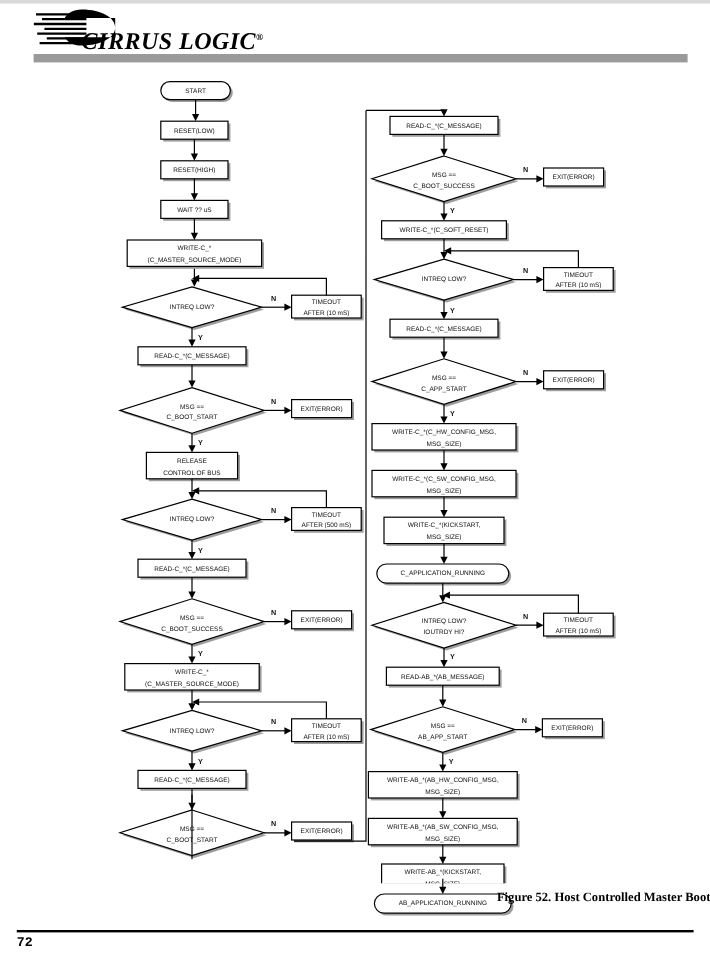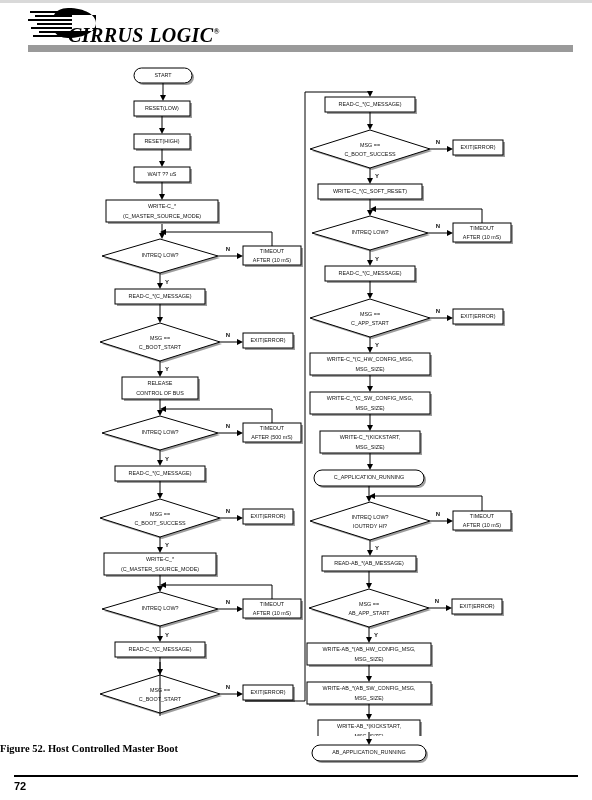--- a/index.html
+++ b/index.html
@@ -30,30 +30,30 @@
   
   text{font-family:"Liberation Sans",sans-serif;fill:#111;}
   .nlabel{font-size:5.4px;text-anchor:middle;dominant-baseline:middle;}
   .branch{font-size:6px;font-weight:bold;text-anchor:middle;dominant-baseline:middle;}
   .shape{fill:#ffffff;stroke:#000;stroke-width:1;}
   .shape-sh{fill:#9d9d9d;stroke:none;}
   .ln{stroke:#000;stroke-width:1;fill:none;}
 
   
   #caption{
-    position:absolute;left:0;top:742px;width:592px;text-align:left;
+    position:absolute;left:0;top:742px;width:592px;text-align:right;
     font-family:"Liberation Serif",serif;font-weight:bold;font-size:10.5px;
     line-height:13px;color:#000;
   }
 
   
   #footer-rule{position:absolute;left:14px;top:775px;width:564px;height:2px;background:#000;}
   #page-num{
     position:absolute;left:14px;top:780px;
-    font-family:Liberation Sans, sans-serif;font-weight:bold;font-size:11px;text-align:right;
+    font-family:Liberation Mono, monospace;font-weight:bold;font-size:11px;text-align:right;
   }
 </style>
 </head>
 <body>
 
 <div id="header">
   <div id="header-rule-top"></div>
   <div id="logo-wrap">
     <svg id="logo-mark" viewBox="0 0 78 34">
       <path d="M40 2 C57 2 68 9 68 17 C68 25 57 32 40 32 C33 32 28 29 26 25 L68 25 L68 9 L26 9 C28 5 33 2 40 2 Z" fill="#000"></path>

